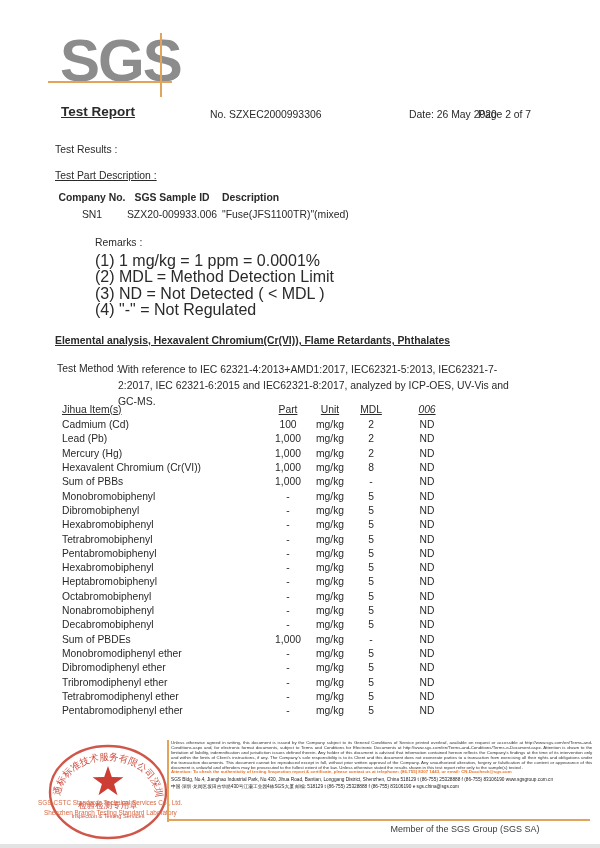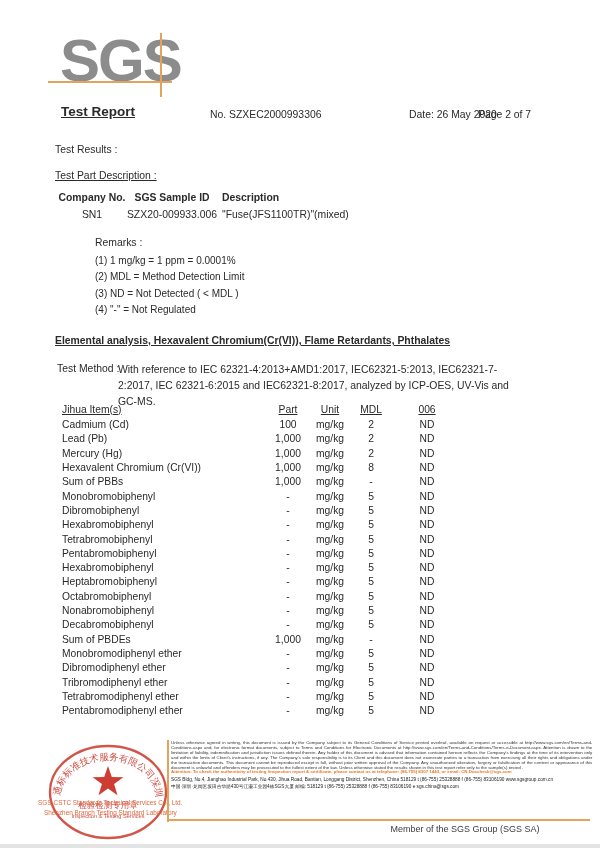--- a/index.html
+++ b/index.html
@@ -25,39 +25,39 @@
   .test-part-label { left:55px; top:169px; text-decoration:underline; }
 
   
   .spec-h { top:191px; font-weight:bold; }
   .cx { transform:translateX(-50%); }
   .sc0 { left:92px; }
   .sc1 { left:172px; }
   .sc2 { left:222px; }
 
   .remarks-label { left:55px; top:236px;margin-left:40px; }
-  .remarks-list { left:95px; top:253px; font-size:10px; line-height:16.4px; white-space:pre-line; }
+  .remarks-list { left:95px; top:253px; font-size:16px; line-height:16.4px; white-space:pre-line; }
 
   .analysis-heading { left:55px; top:334px; font-weight:bold; text-decoration:underline; white-space:nowrap; }
 
   .method-label { left:57px; top:362px; }
   .method-text { left:118px; top:362px; width:402px; font-size:10.4px; line-height:16px; white-space:normal; }
 
   
   .rt-head { left:0; top:404px; width:600px; height:15px; }
   .rt-rows { left:0; top:419px; width:600px; }
   .rrow { position:relative; height:14.32px; }
   .cell { position:absolute; top:0; font-size:10.3px; white-space:nowrap; }
   .ri  { left:62px; }
   .rc1 { left:288px; transform:translateX(-50%); }
   .rc2 { left:330px; transform:translateX(-50%); }
   .rc3 { left:371px; transform:translateX(-50%); }
   .rc4 { left:427px; transform:translateX(-50%); }
   .hu { text-decoration:underline; }
-  .hi { }
+  .hi { font-style:italic; }
 
   
   .stamp-svg { left:44px; top:742px; width:132px; height:100px; }
   .company-l1 { left:38px; top:799px; font-size:6.4px; color:#d96a45; white-space:nowrap; }
   .company-l2 { left:44px; top:809px; font-size:6.4px; color:#d96a45; white-space:nowrap; }
   .foot-vline { left:167px; top:740px; width:1.5px; height:82px; background:#e2a35b; }
   .foot-block { left:171px; top:741px; width:766px; transform:scale(0.55); transform-origin:0 0; }
   .legal { font-size:8px; line-height:8.8px; text-align:justify; color:#333333; }
   .attention { font-size:8px; line-height:8.8px; color:#e8742a; font-weight:bold; }
   .addr { font-size:8.6px; line-height:11.5px; color:#222222; white-space:nowrap; margin-top:2px; }

